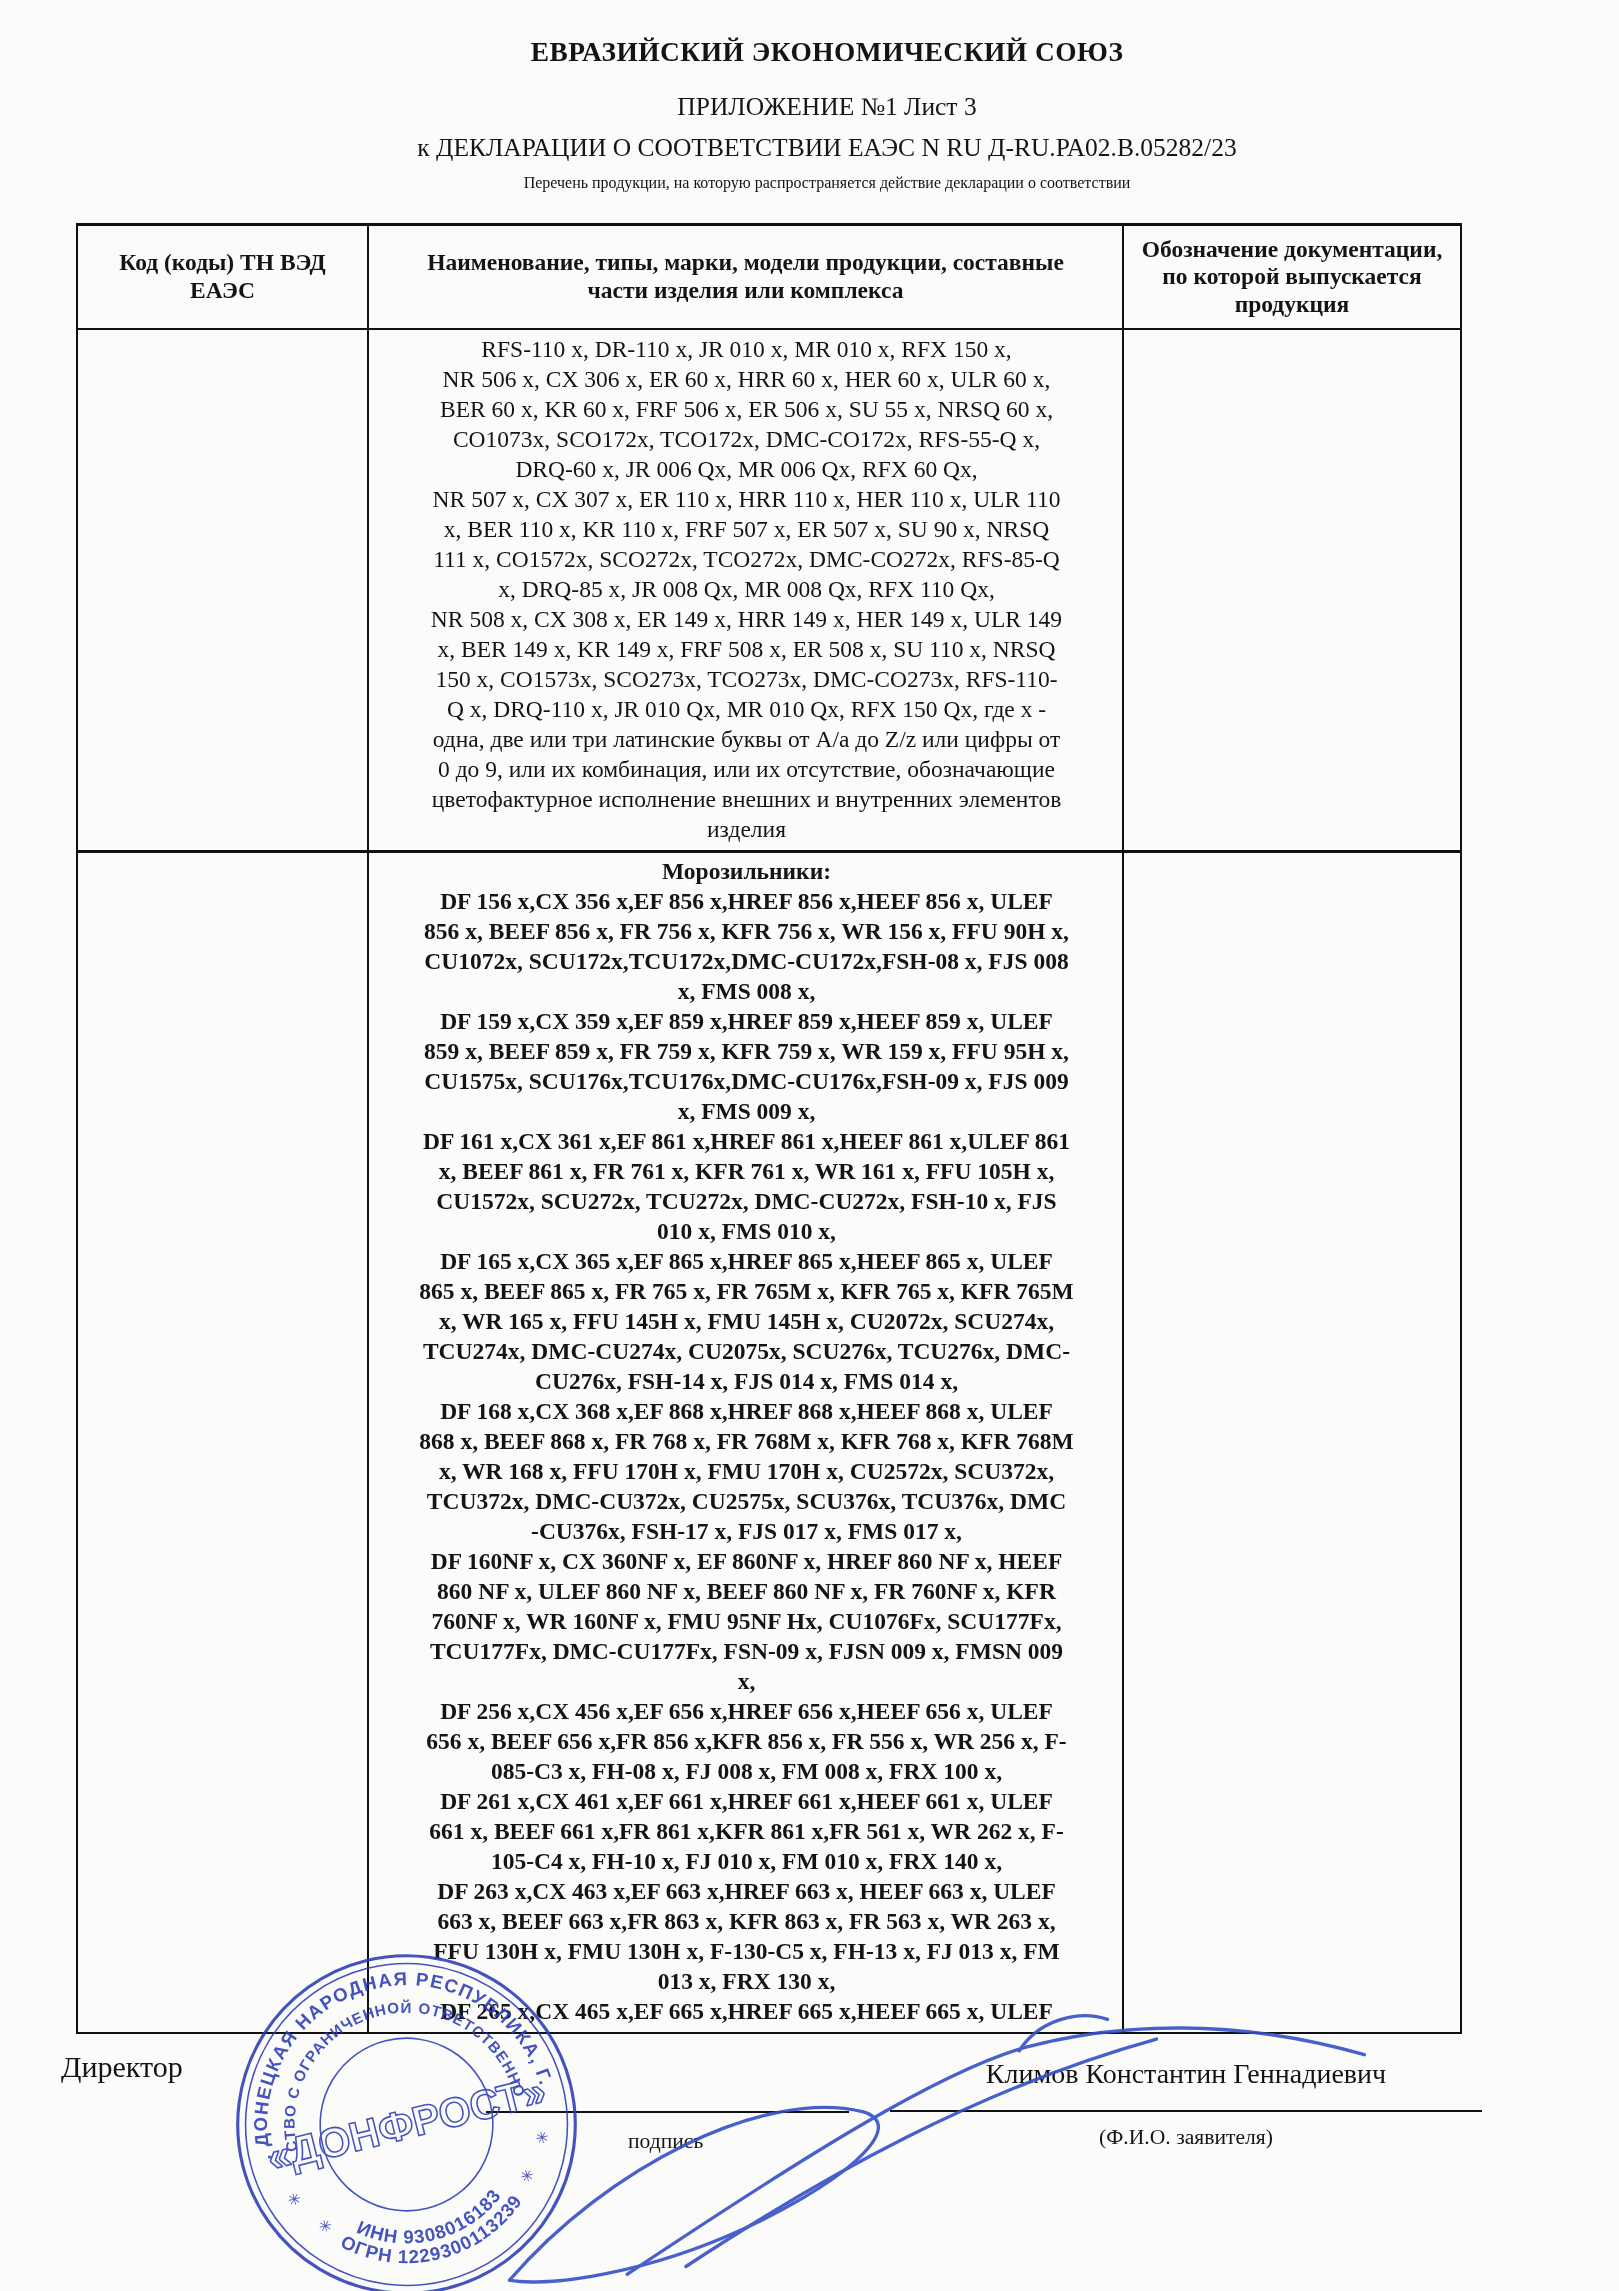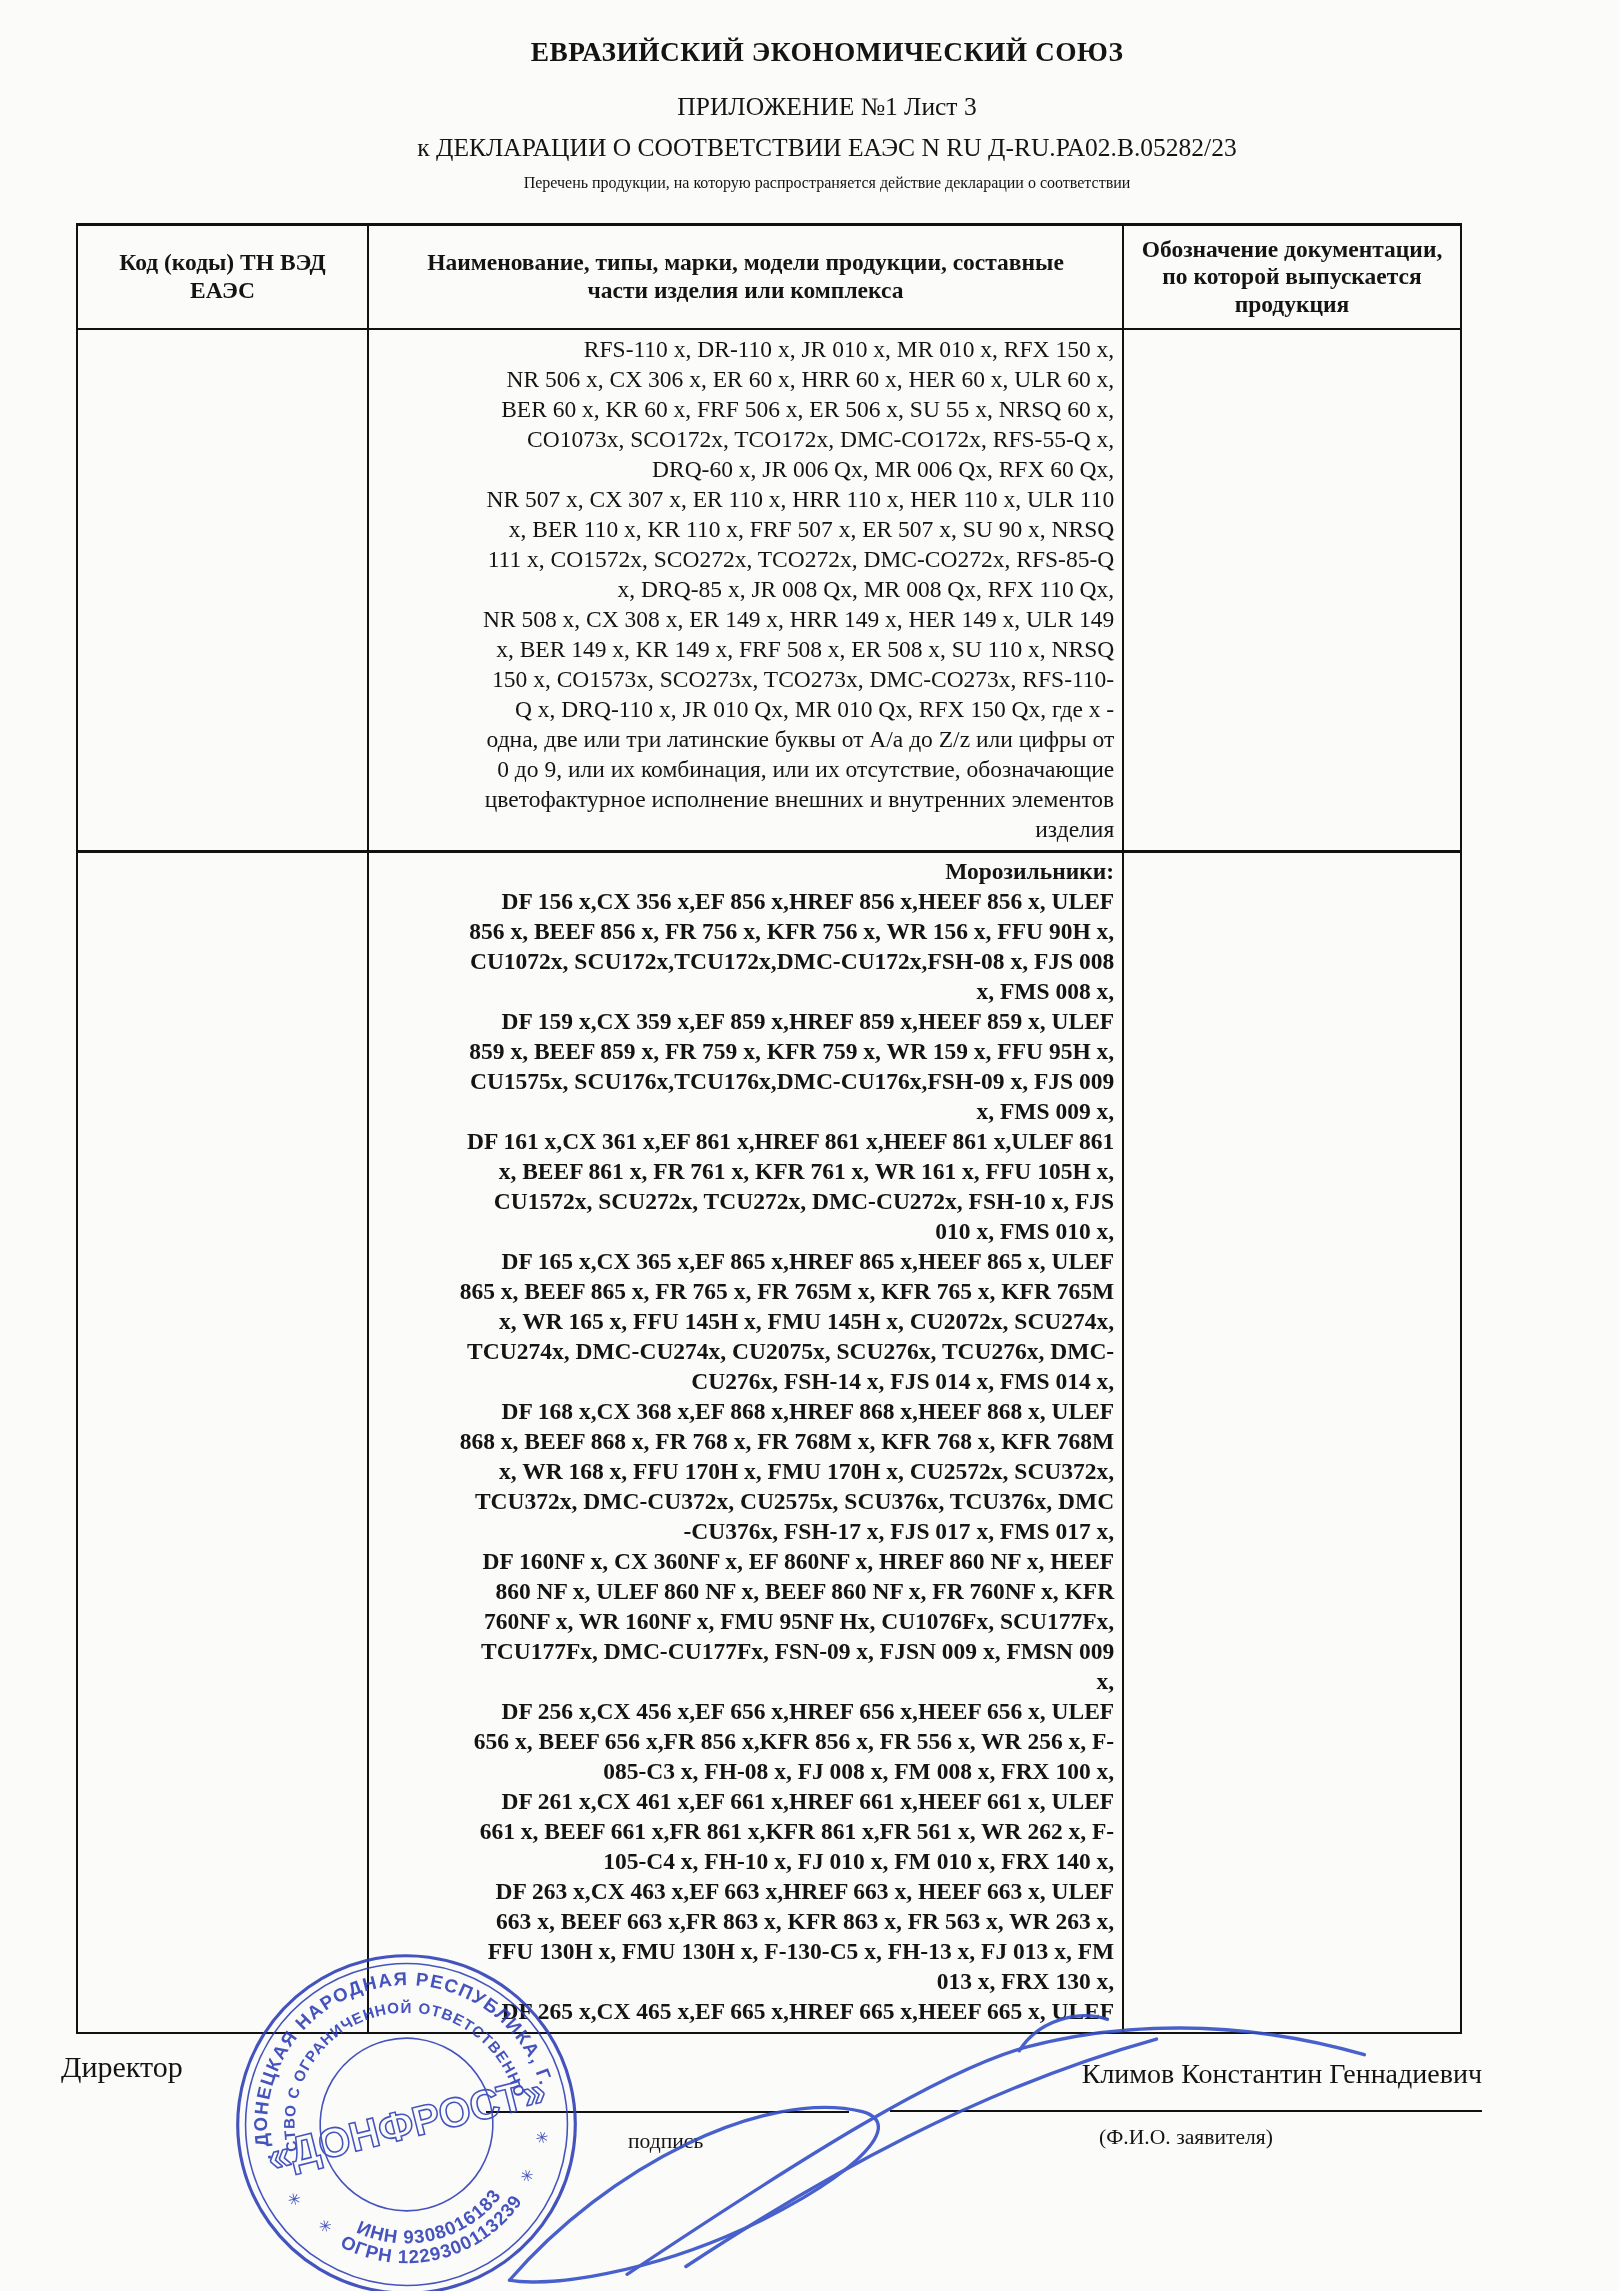--- a/index.html
+++ b/index.html
@@ -36,34 +36,34 @@
   .col-doc{width:338px;}
   .tbl th{
     font-weight:bold;text-align:center;vertical-align:middle;
     line-height:27.4px;padding:5.9px 7.8px;height:90px;
     white-space:pre-line;
   }
   .cell-products{
     white-space:pre-line;
     line-height:30px;
     padding:3.9px 7.8px 5.9px 9.8px;
-    text-align:right;
+    text-align:center;
   }
   .row-1 .cell-products{min-height:505px;}
   .row-2{border-top:3.9px solid #111;font-weight:bold;}
   .row-2 .cell-products{min-height:1191px;}
 
   
   .director{position:absolute;left:61px;top:2050px;font-size:30px;}
   .sig-line{position:absolute;height:0;border-top:2.9px solid #111;}
   .sig-line.left{left:486px;top:2111px;width:363px;}
   .sig-line.right{left:890px;top:2110px;width:592px;}
   .sig-caption{position:absolute;font-size:21.6px;}
   .caption-podpis{left:628px;top:2129px;}
-  .applicant-name{position:absolute;left:890px;top:2058px;width:592px;text-align:right;font-size:28px;}
+  .applicant-name{position:absolute;left:890px;top:2058px;width:592px;text-align:center;font-size:28px;}
   .caption-fio{left:890px;top:2125px;width:592px;text-align:center;}
 
   
   .stamp-wrap{position:absolute;left:223px;top:1941px;width:367px;height:367px;pointer-events:none;}
   .autograph-wrap{position:absolute;left:431px;top:1990px;width:1000px;height:302px;pointer-events:none;}
 </style>
 </head>
 <body>
 
 <div class="page">

